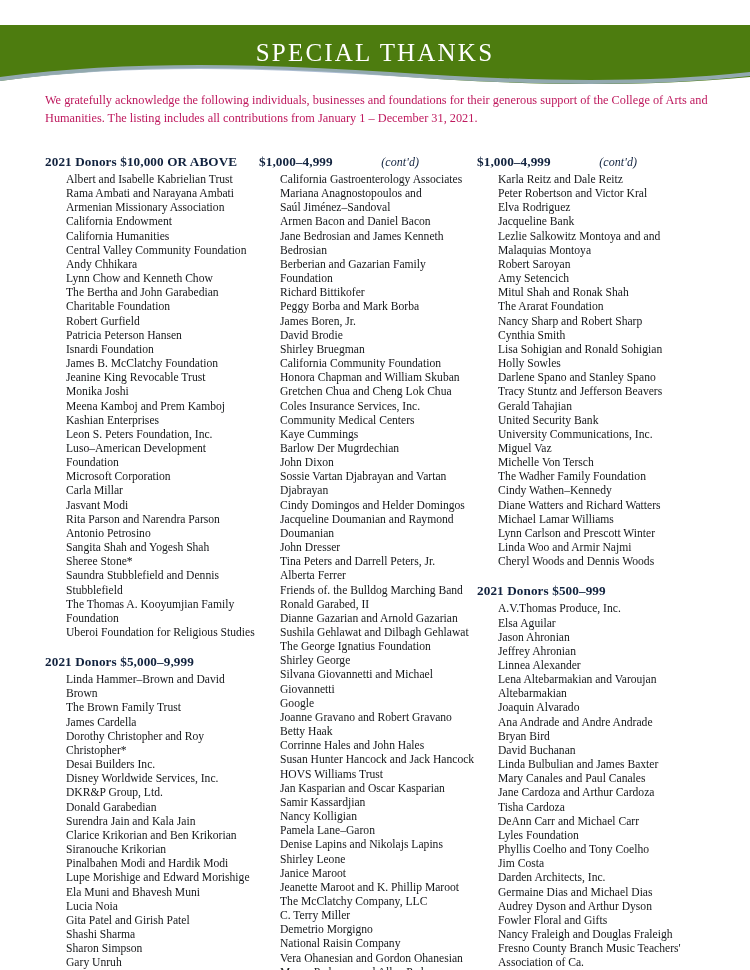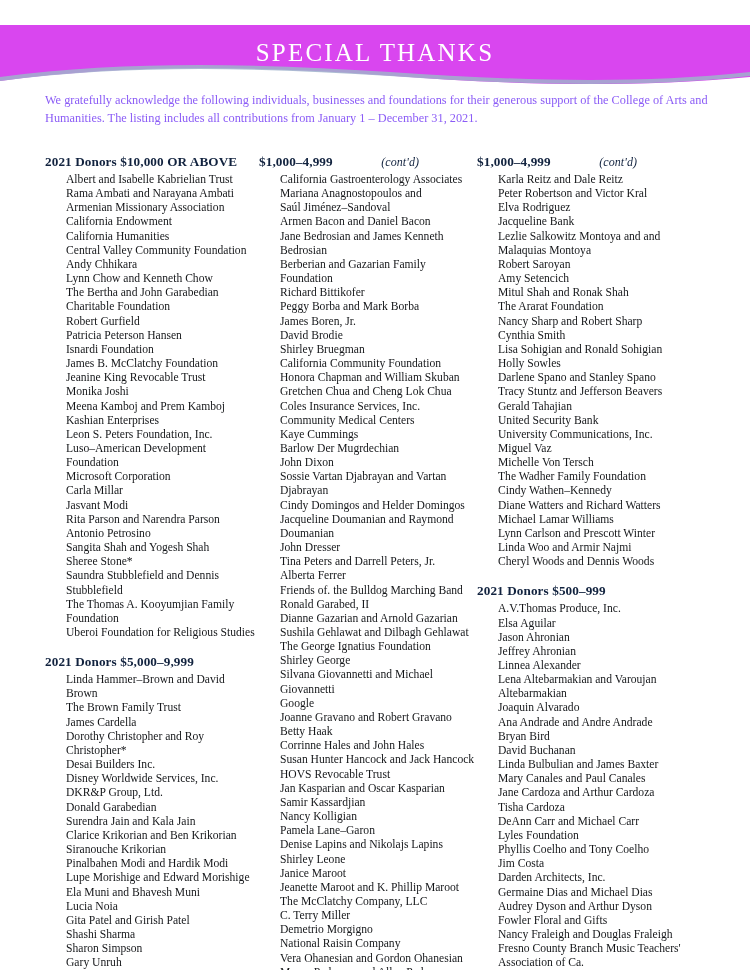--- a/index.html
+++ b/index.html
@@ -22,21 +22,21 @@
     background: #ffffff;
   }
 
   
   .banner {
     position: absolute;
     top: 25px;
     left: 0;
     width: 750px;
     height: 62px;
-    background: #d946ef;
+    background: #4d7c0f;
     overflow: hidden;
   }
   .banner-title {
     position: absolute;
     width: 100%;
     top: 14px;
     text-align: center;
     color: #ffffff;
     font-family: "Liberation Serif", serif;
     font-size: 25px;
@@ -52,21 +52,21 @@
   }
 
   
   .intro {
     position: absolute;
     top: 92px;
     left: 45px;
     width: 668px;
     font-size: 12.3px;
     line-height: 17.5px;
-    color: #8b5cf6;
+    color: #be185d;
   }
 
   
   .columns {
     position: absolute;
     top: 154px;
     left: 45px;
     width: 672px;
     height: 810px;
     display: flex;
@@ -239,21 +239,21 @@
           <li>Sushila Gehlawat and Dilbagh Gehlawat</li>
           <li>The George Ignatius Foundation</li>
           <li>Shirley George</li>
           <li class="cont">Silvana Giovannetti and Michael</li>
           <li>Giovannetti</li>
           <li>Google</li>
           <li>Joanne Gravano and Robert Gravano</li>
           <li>Betty Haak</li>
           <li>Corrinne Hales and John Hales</li>
           <li>Susan Hunter Hancock and Jack Hancock</li>
-          <li>HOVS Revocable Trust</li>
+          <li>HOVS Williams Trust</li>
           <li>Jan Kasparian and Oscar Kasparian</li>
           <li>Samir Kassardjian</li>
           <li>Nancy Kolligian</li>
           <li>Pamela Lane–Garon</li>
           <li>Denise Lapins and Nikolajs Lapins</li>
           <li>Shirley Leone</li>
           <li>Janice Maroot</li>
           <li>Jeanette Maroot and K. Phillip Maroot</li>
           <li>The McClatchy Company, LLC</li>
           <li>C. Terry Miller</li>

